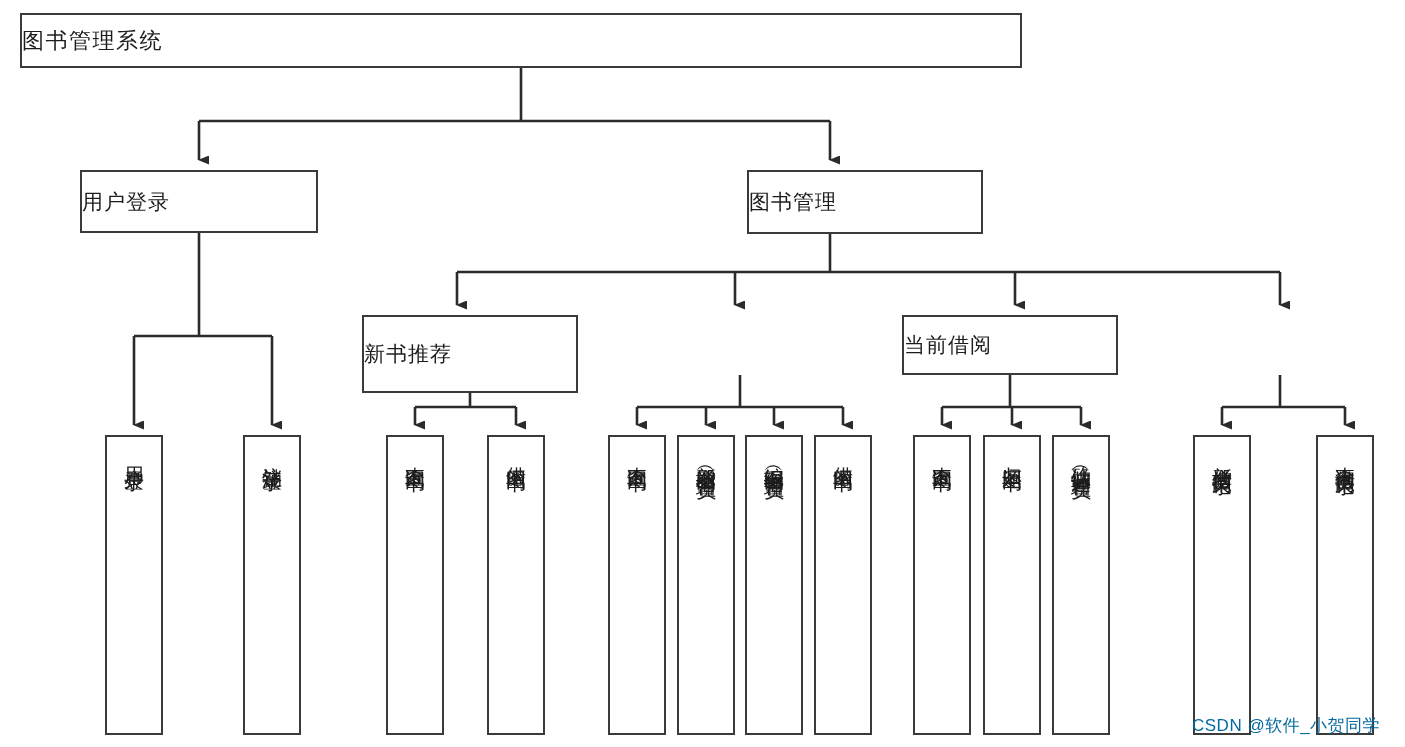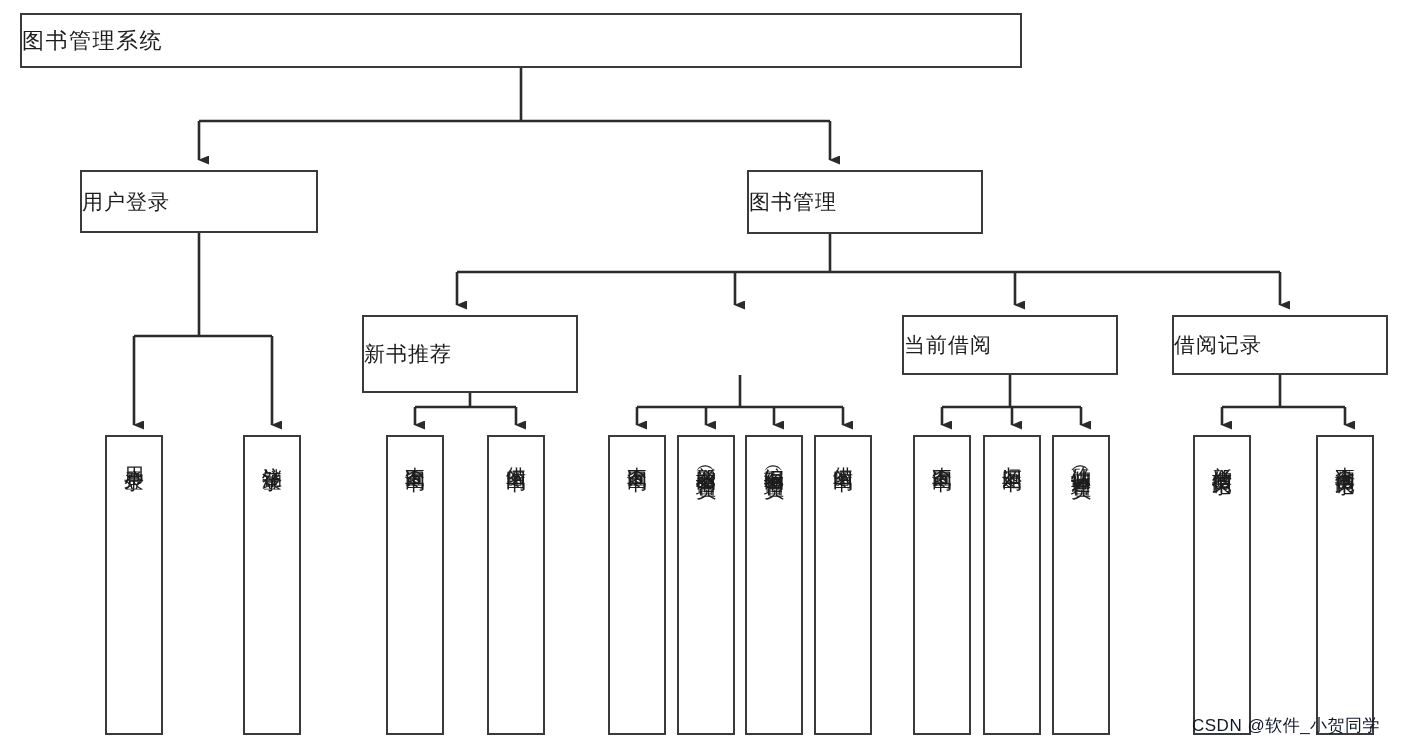--- a/index.html
+++ b/index.html
@@ -59,21 +59,21 @@
     writing-mode: vertical-rl;
     text-orientation: upright;
     white-space: nowrap;
     display: block;
   }
   #watermark {
     position: absolute;
     left: 1192px;
     top: 714px;
     font-size: 17px;
-    color: #0f172a;
+    color: #0369a1;
     letter-spacing: 0.5px;
     white-space: nowrap;
     font-family: "Liberation Sans", "DejaVu Sans", sans-serif;
   }
 </style>
 </head>
 <body>
 
 <div id="canvas">
 
@@ -137,23 +137,20 @@
   <div class="node node-h" id="node-l2-1" style="left: 747px; top: 170px; width: 236px; height: 64px;">
     <span>图书管理</span>
   </div>
 
   <div class="node node-h" id="node-l3-0" style="left: 362px; top: 315px; width: 216px; height: 78px;">
     <span>新书推荐</span>
   </div>
   <div class="node node-h" id="node-l3-2" style="left: 902px; top: 315px; width: 216px; height: 60px;">
     <span>当前借阅</span>
   </div>
-  <div class="node node-h" id="node-l3-3" style="left: 1172px; top: 315px; width: 216px; height: 60px;">
-    <span>借阅记录</span>
-  </div>
 
   <div class="node node-leaf" id="node-leaf-0" style="left: 105px; top: 435px; width: 58px; height: 300px;">
     <span class="vtext">用户登录</span>
   </div>
   <div class="node node-leaf" id="node-leaf-1" style="left: 243px; top: 435px; width: 58px; height: 300px;">
     <span class="vtext">注销登录</span>
   </div>
   <div class="node node-leaf" id="node-leaf-2" style="left: 386px; top: 435px; width: 58px; height: 300px;">
     <span class="vtext">查询图书</span>
   </div>

